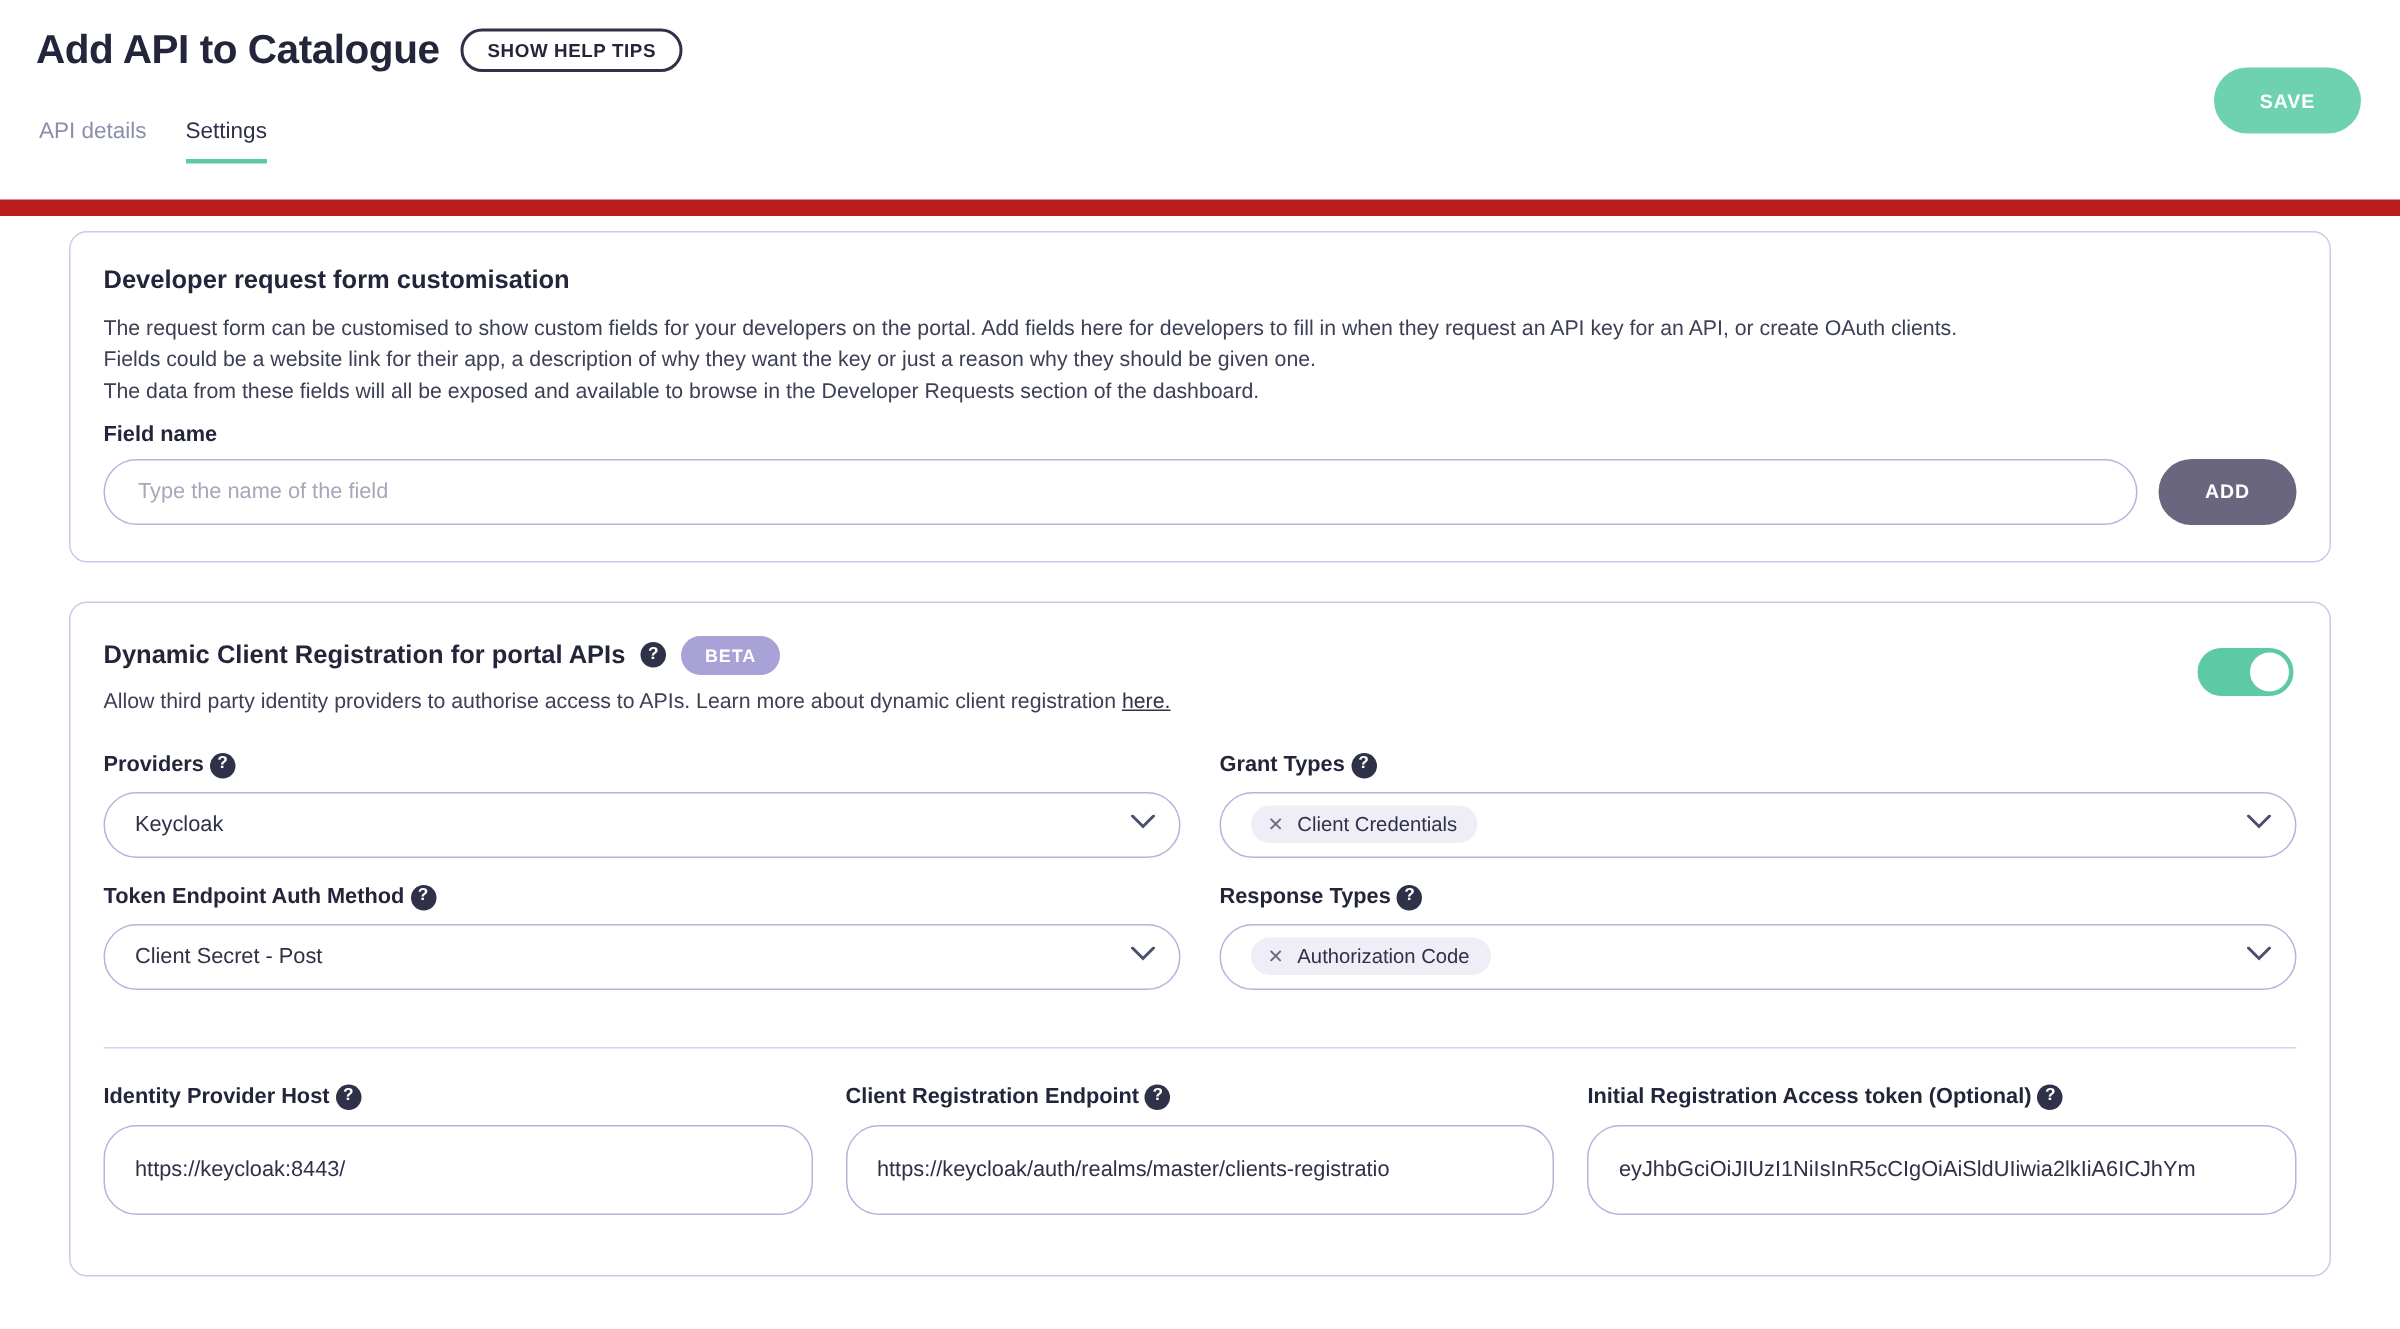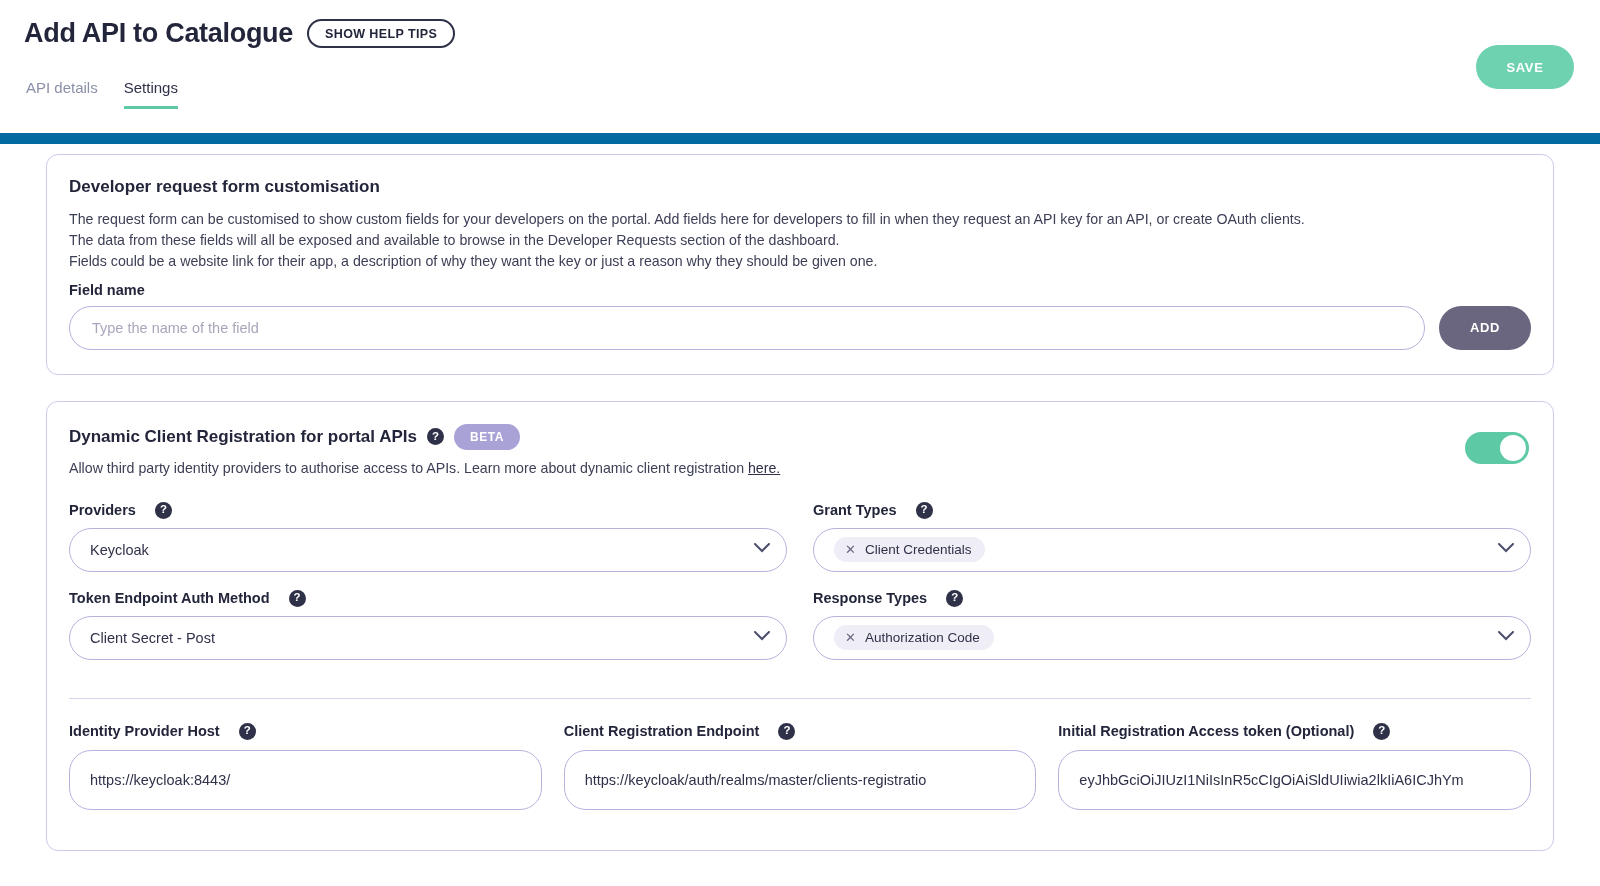--- a/index.html
+++ b/index.html
@@ -8,21 +8,21 @@
     width: 1600px; height: 886px;
     background: #eceef4;
     font-family: "Liberation Sans", sans-serif;
     color: #2e3148;
     overflow: hidden;
   }
   .page {
     position: relative;
     width: 1600px;
     height: 886px;
-    background: #0369a1;
+    background: #b91c1c;
   }
   
   .header {
     background: #ffffff;
     padding: 18px 24px 0 24px;
     height: 133px;
     position: relative;
   }
   .title-row {
     display: flex;
@@ -219,21 +219,21 @@
     row-gap: 2px;
     margin-top: 26px;
   }
   .fld { margin-bottom: 16px; }
   .fld-label {
     font-size: 14.5px;
     font-weight: 700;
     color: #23263b;
     margin-bottom: 9px;
     display: flex;
-    gap: 19px;
+    gap: 4px;
   }
   .select {
     position: relative;
     height: 44px;
     border: 1px solid #b9b2de;
     border-radius: 22px;
     display: flex;
     align-items: center;
     padding: 0 20px;
     font-size: 14.5px;
@@ -309,22 +309,22 @@
       <div class="tab">API details</div>
       <div class="tab active">Settings</div>
     </div>
   </div>
 
   <div class="content">
 
     <div class="card first">
       <h2 class="card-title">Developer request form customisation</h2>
       <p class="card-desc">The request form can be customised to show custom fields for your developers on the portal. Add fields here for developers to fill in when they request an API key for an API, or create OAuth clients.</p>
+      <p class="card-desc">Fields could be a website link for their app, a description of why they want the key or just a reason why they should be given one.</p>
       <p class="card-desc">The data from these fields will all be exposed and available to browse in the Developer Requests section of the dashboard.</p>
-      <p class="card-desc">Fields could be a website link for their app, a description of why they want the key or just a reason why they should be given one.</p>
       <label class="field-label">Field name</label>
       <div class="input-row">
         <input class="text-input" type="text" placeholder="Type the name of the field" style="">
         <button class="add-btn">ADD</button>
       </div>
     </div>
 
     <div class="card">
       <div class="dcr-head">
         <span class="dcr-title">Dynamic Client Registration for portal APIs</span>

